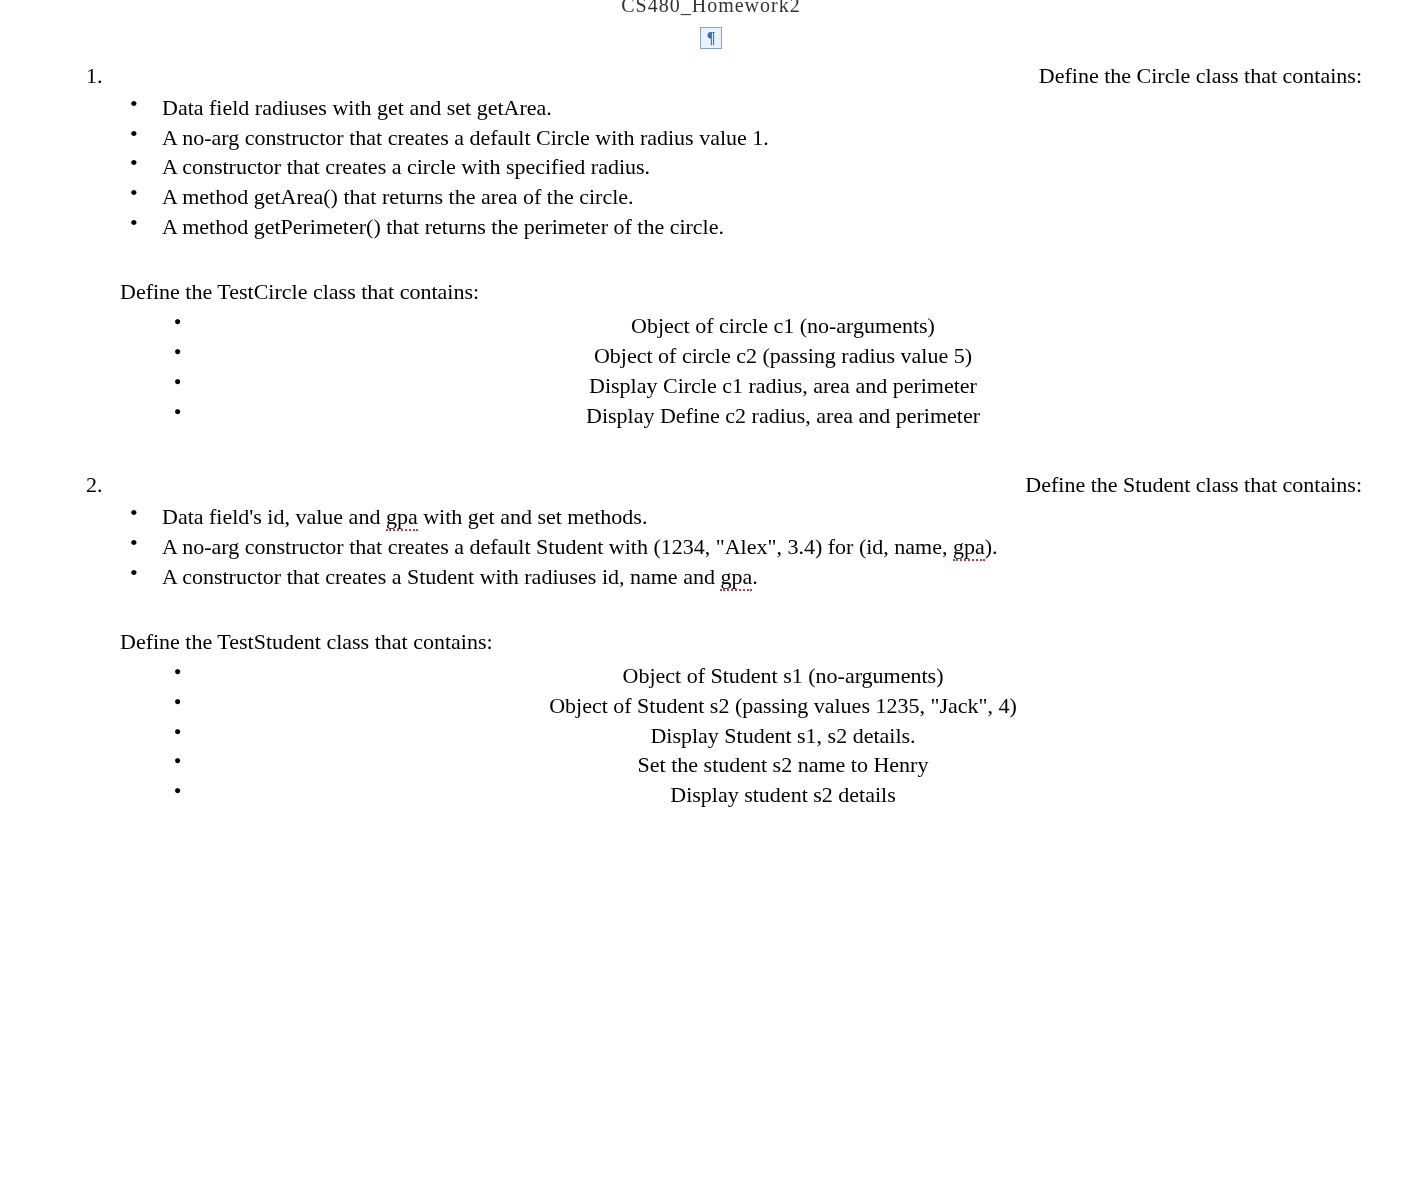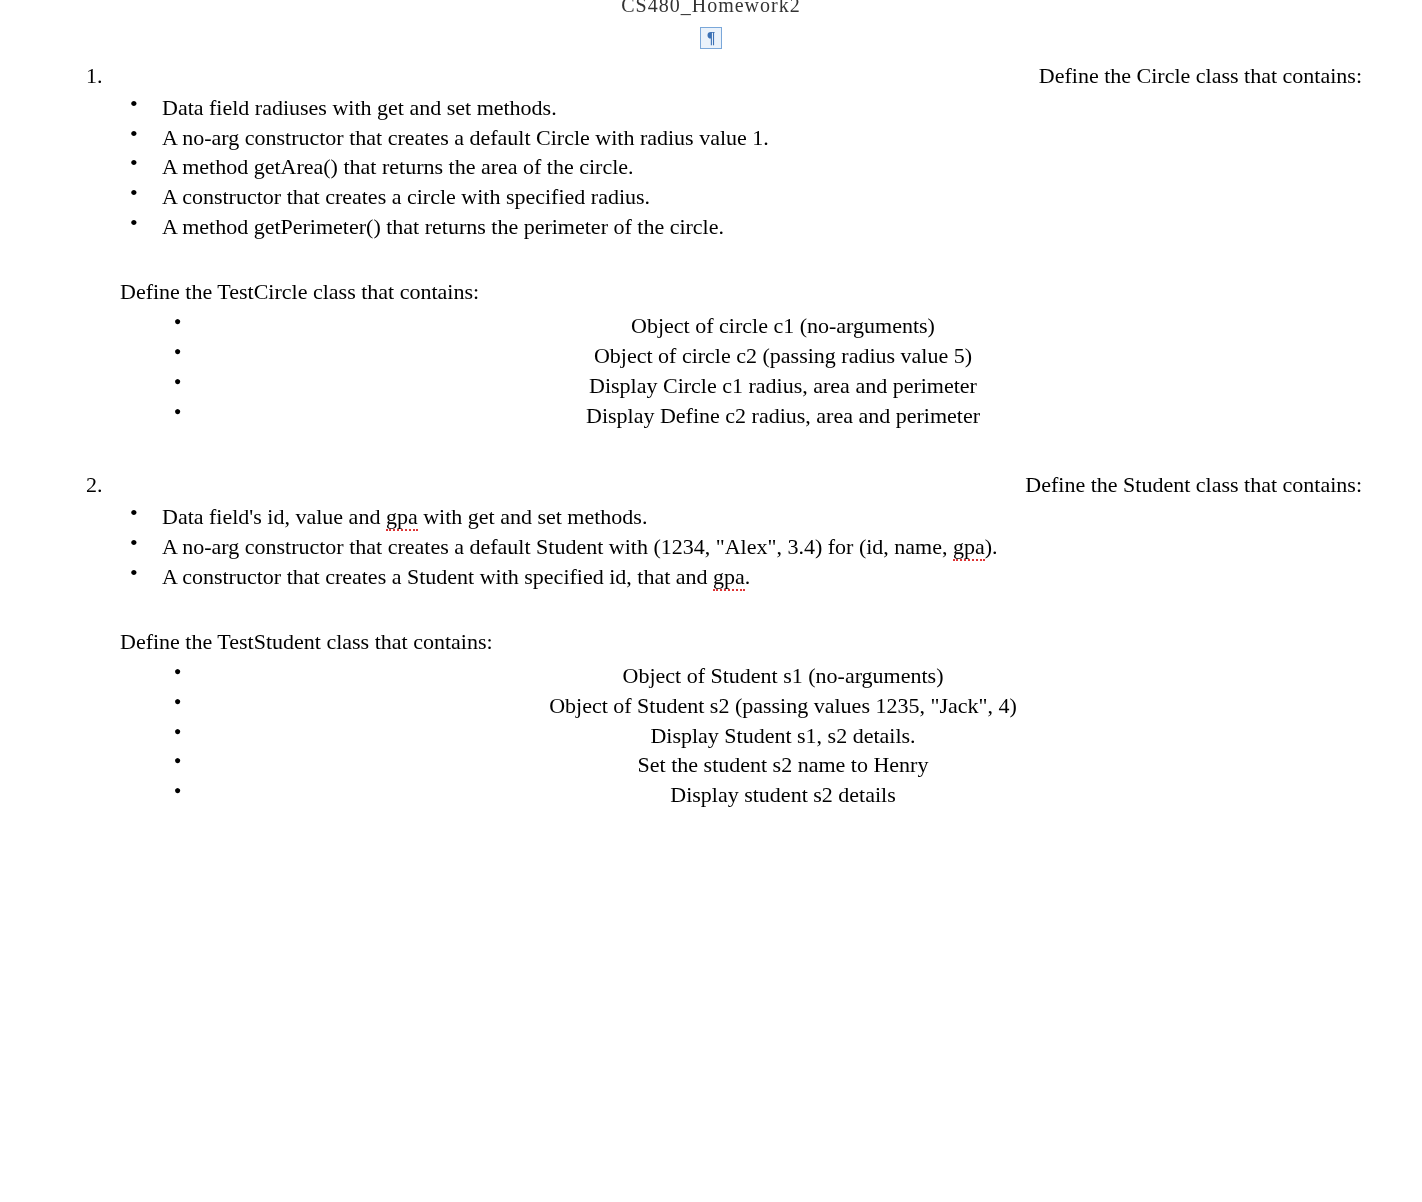--- a/index.html
+++ b/index.html
@@ -100,24 +100,24 @@
 
   <div class="pilcrow-wrap">
     <span class="pilcrow">¶</span>
   </div>
 
   <ol class="main">
 
     <li>
       <p class="q-text">Define the Circle class that contains:</p>
       <ul class="tight-dots">
-        <li>Data field radiuses with get and set methods.</li>
+        <li>Data field radiuses with get and set getArea.</li>
         <li>A no-arg constructor that creates a default Circle with radius value 1.</li>
+        <li>A constructor that creates a circle with specified radius.</li>
         <li>A method getArea() that returns  the area of the circle.</li>
-        <li>A constructor that creates a circle with specified radius.</li>
         <li>A method getPerimeter() that returns  the perimeter of the circle.</li>
       </ul>
       <p class="subhead">Define the TestCircle class that contains:</p>
       <ul class="solid-dots">
         <li>Object of circle c1 (no-arguments)</li>
         <li>Object of circle c2 (passing radius value 5)</li>
         <li>Display Circle c1 radius, area and perimeter</li>
         <li>Display Define c2 radius, area and perimeter</li>
       </ul>
     </li>
@@ -125,21 +125,21 @@
     <li>
       <p class="q-text">Define the Student class that contains:</p>
       <ul class="tight-dots">
         <li>
           <span>Data field's id, value and </span><span class="redline">gpa</span><span> with get and set methods.</span>
         </li>
         <li>
           <span>A no-arg constructor that creates a default Student with (1234, "Alex", 3.4) for (id, name, </span><span class="redline">gpa</span><span>).</span>
         </li>
         <li>
-          <span>A constructor that creates a Student with specified id, that and </span><span class="redline">gpa</span><span>.</span>
+          <span>A constructor that creates a Student with radiuses id, name and </span><span class="redline">gpa</span><span>.</span>
         </li>
       </ul>
       <p class="subhead">Define the TestStudent class that contains:</p>
       <ul class="solid-dots">
         <li>Object of Student s1 (no-arguments)</li>
         <li>Object of Student s2 (passing values 1235, "Jack", 4)</li>
         <li>Display Student s1, s2 details.</li>
         <li>Set the student s2 name to Henry</li>
         <li>Display student s2 details</li>
       </ul>

